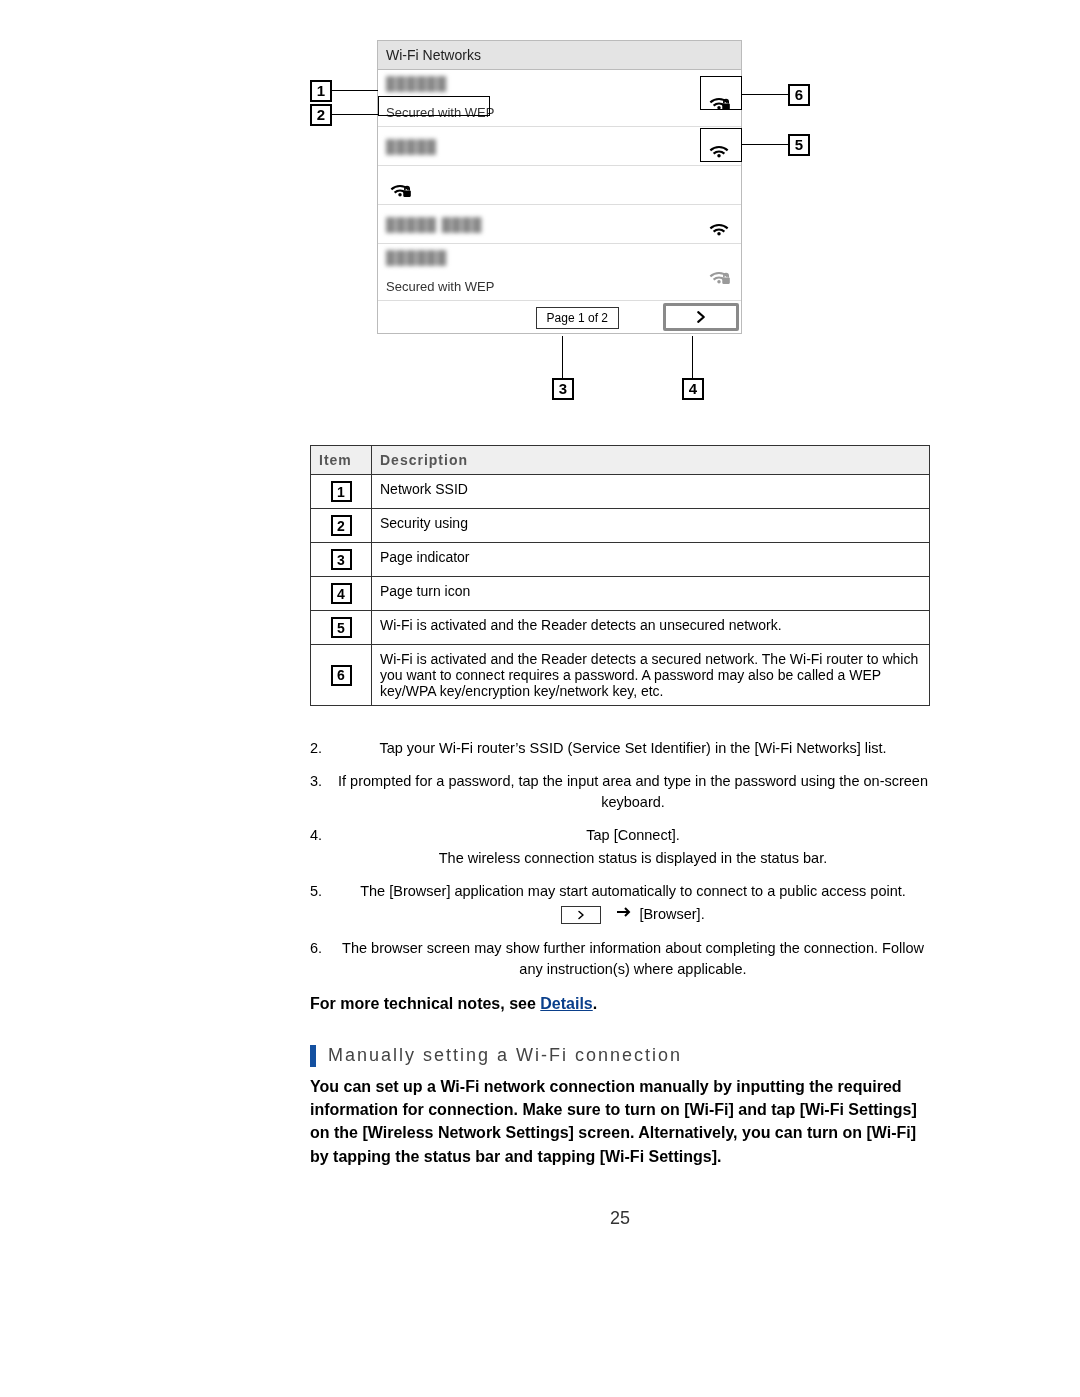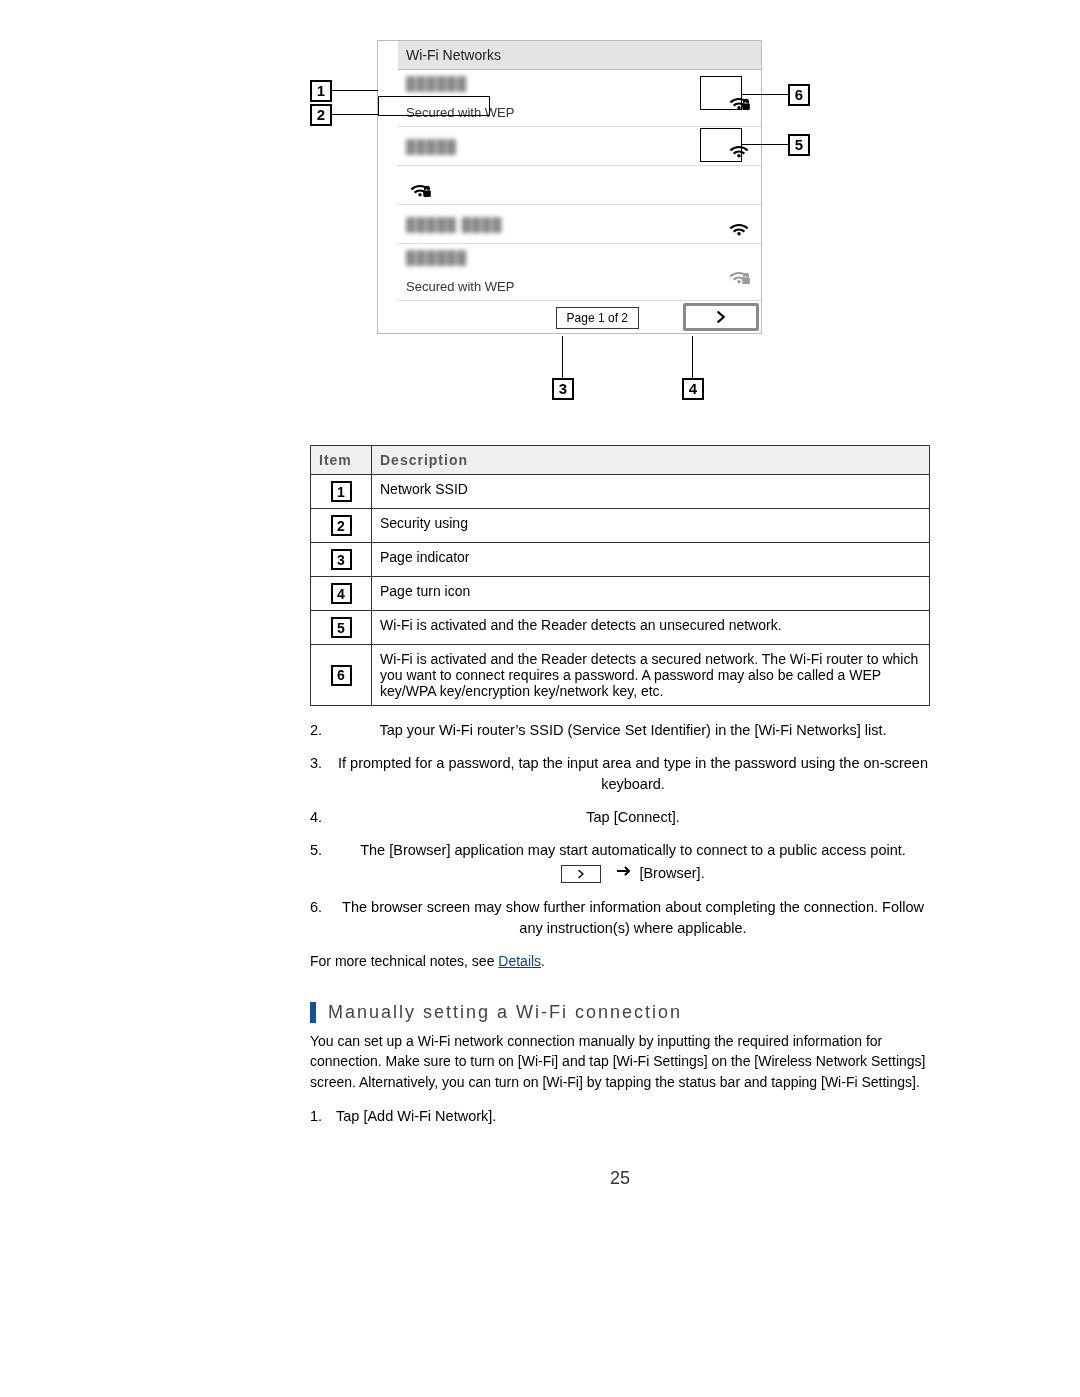--- a/index.html
+++ b/index.html
@@ -29,21 +29,20 @@
     height: 375px;
     margin-bottom: 30px;
   }
   .reader-screen {
     position: absolute;
     left: 67px;
     top: 0;
     width: 363px;
     border: 1px solid #bbb;
     background: #fff;
-    padding-left: 20px;
   }
   .rs-header {
     background: #e4e4e4;
     border-bottom: 1px solid #bbb;
     padding: 6px 8px;
     font-size: 14px;
     color: #222;
   }
   .rs-row {
     display: flex;
@@ -122,21 +121,21 @@
     position: absolute;
     border: 1px solid #000;
     background: transparent;
     pointer-events: none;
   }
 
   
   table.legend {
     border-collapse: collapse;
     width: 100%;
-    margin-bottom: 14px;
+    margin-bottom: 32px;
   }
   table.legend th, table.legend td {
     border: 1px solid #333;
     padding: 6px 8px;
     font-size: 14px;
     vertical-align: top;
     text-align: left;
   }
   table.legend th {
     background: #efefef;
@@ -211,23 +210,24 @@
     margin: 30px 0 8px 0;
     font-size: 18px;
     font-weight: normal;
     color: #444;
     letter-spacing: 2px;
     padding-left: 12px;
     border-left: 6px solid #1450a0;
     line-height: 1.2;
   }
   p.body-text {
-    font-size: 14px;
+    font-size: 16px;
     line-height: 1.45;
     margin: 6px 0 14px 0;
+    font-weight: bold;
   }
 
   ol.simple {
     list-style: none;
     padding: 0;
     margin: 0;
   }
   ol.simple > li {
     position: relative;
     padding-left: 26px;
@@ -402,20 +402,21 @@
             <td>Wi-Fi is activated and the Reader detects a secured network. The Wi-Fi router to which you want to connect requires a password. A password may also be called a WEP key/WPA key/encryption key/network key, etc.</td>
           </tr>
       </tbody>
     </table>
 
     <ol class="steps">
       <li><span>Tap your Wi-Fi router’s SSID (Service Set Identifier) in the [Wi-Fi Networks] list.</span></li>
       <li><span>If prompted for a password, tap the input area and type in the password using the on-screen keyboard.</span></li>
       <li>
         <span>Tap [Connect].</span>
+        <span class="sub">The wireless connection status is displayed in the status bar.</span>
       </li>
       <li>
         <span>The [Browser] application may start automatically to connect to a public access point.</span>
         <span class="sub">
           <span class="mini-turn">
             <svg width="10" height="12" viewBox="0 0 20 22">
                 <use href="#chevron"></use>
               </svg>
           </span>
           <span class="arrow-inline">
@@ -429,19 +430,16 @@
       <li><span>The browser screen may show further information about completing the connection. Follow any instruction(s) where applicable.</span></li>
     </ol>
 
     <p class="body-text">
       <span>For more technical notes, see </span><a class="link" href="#">Details</a><span>.</span>
     </p>
 
     <h2 class="sec-head">Manually setting a Wi-Fi connection</h2>
     <p class="body-text">You can set up a Wi-Fi network connection manually by inputting the required information for connection. Make sure to turn on [Wi-Fi] and tap [Wi-Fi Settings] on the [Wireless Network Settings] screen. Alternatively, you can turn on [Wi-Fi] by tapping the status bar and tapping [Wi-Fi Settings].</p>
 
-    <ol class="simple">
-      <li><span>Tap [Add Wi-Fi Network].</span></li>
-    </ol>
 
     <div class="page-num">25</div>
   </div>
 </div>
 
 </body></html>

